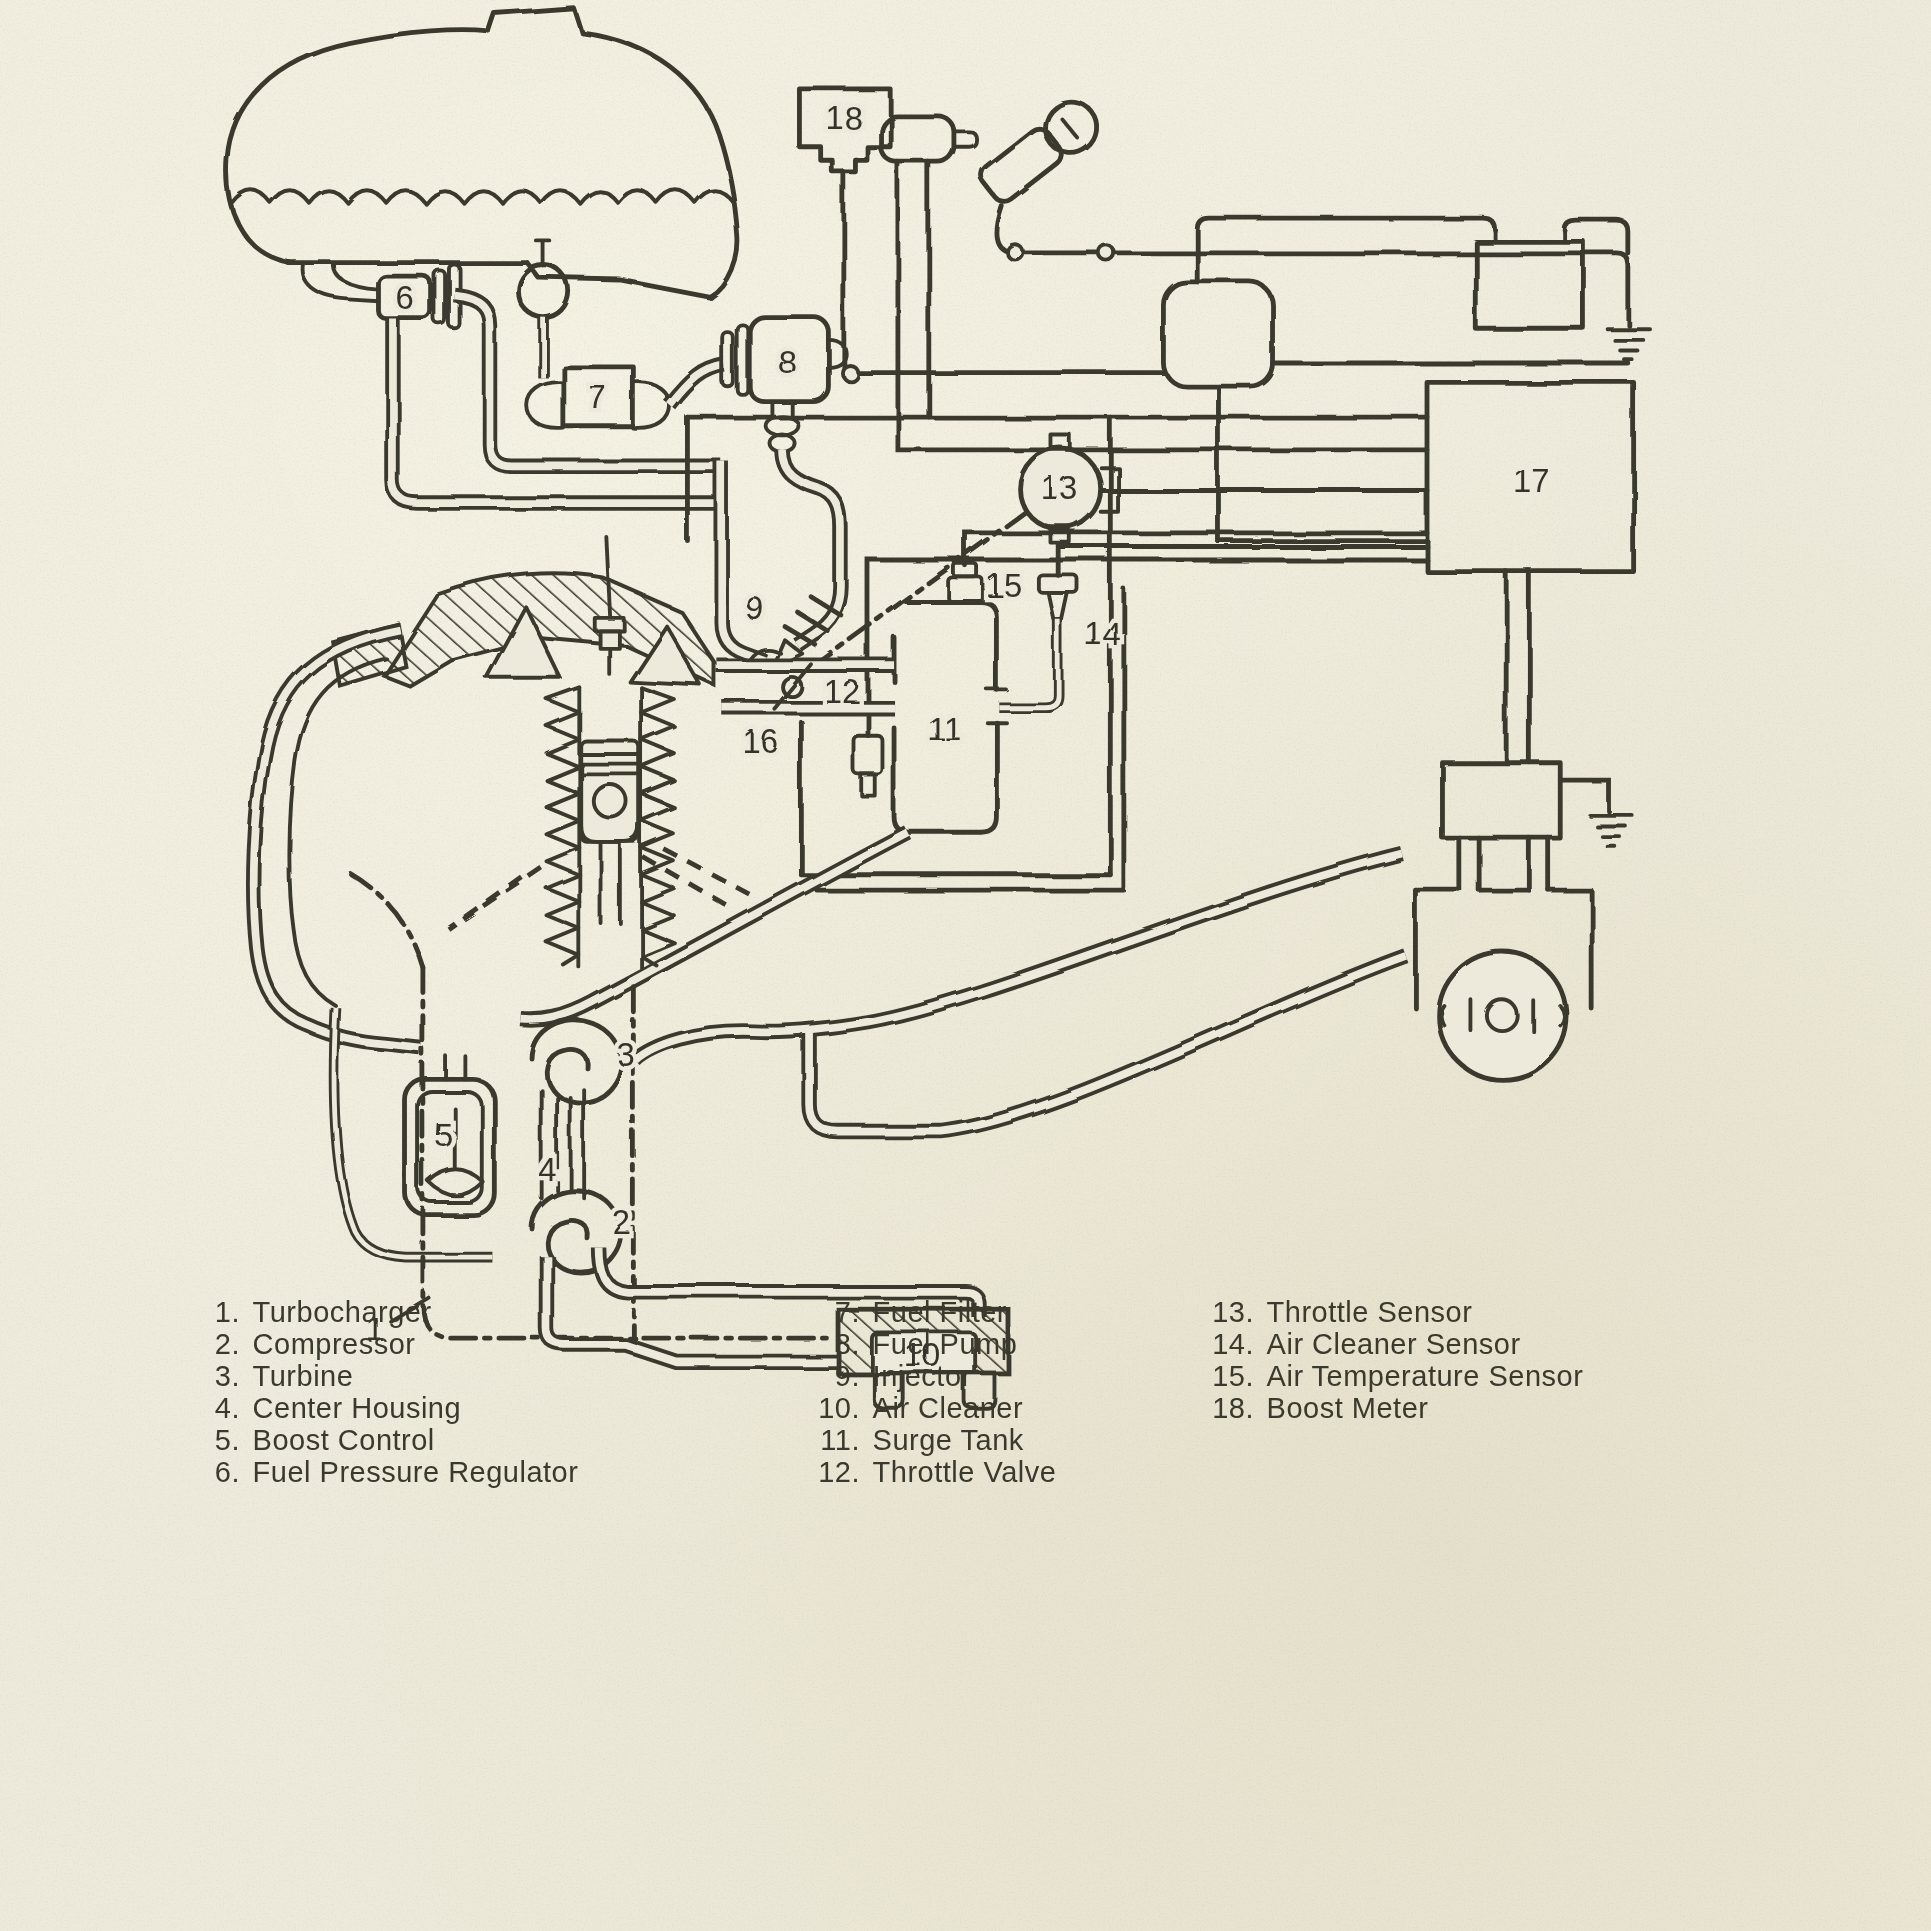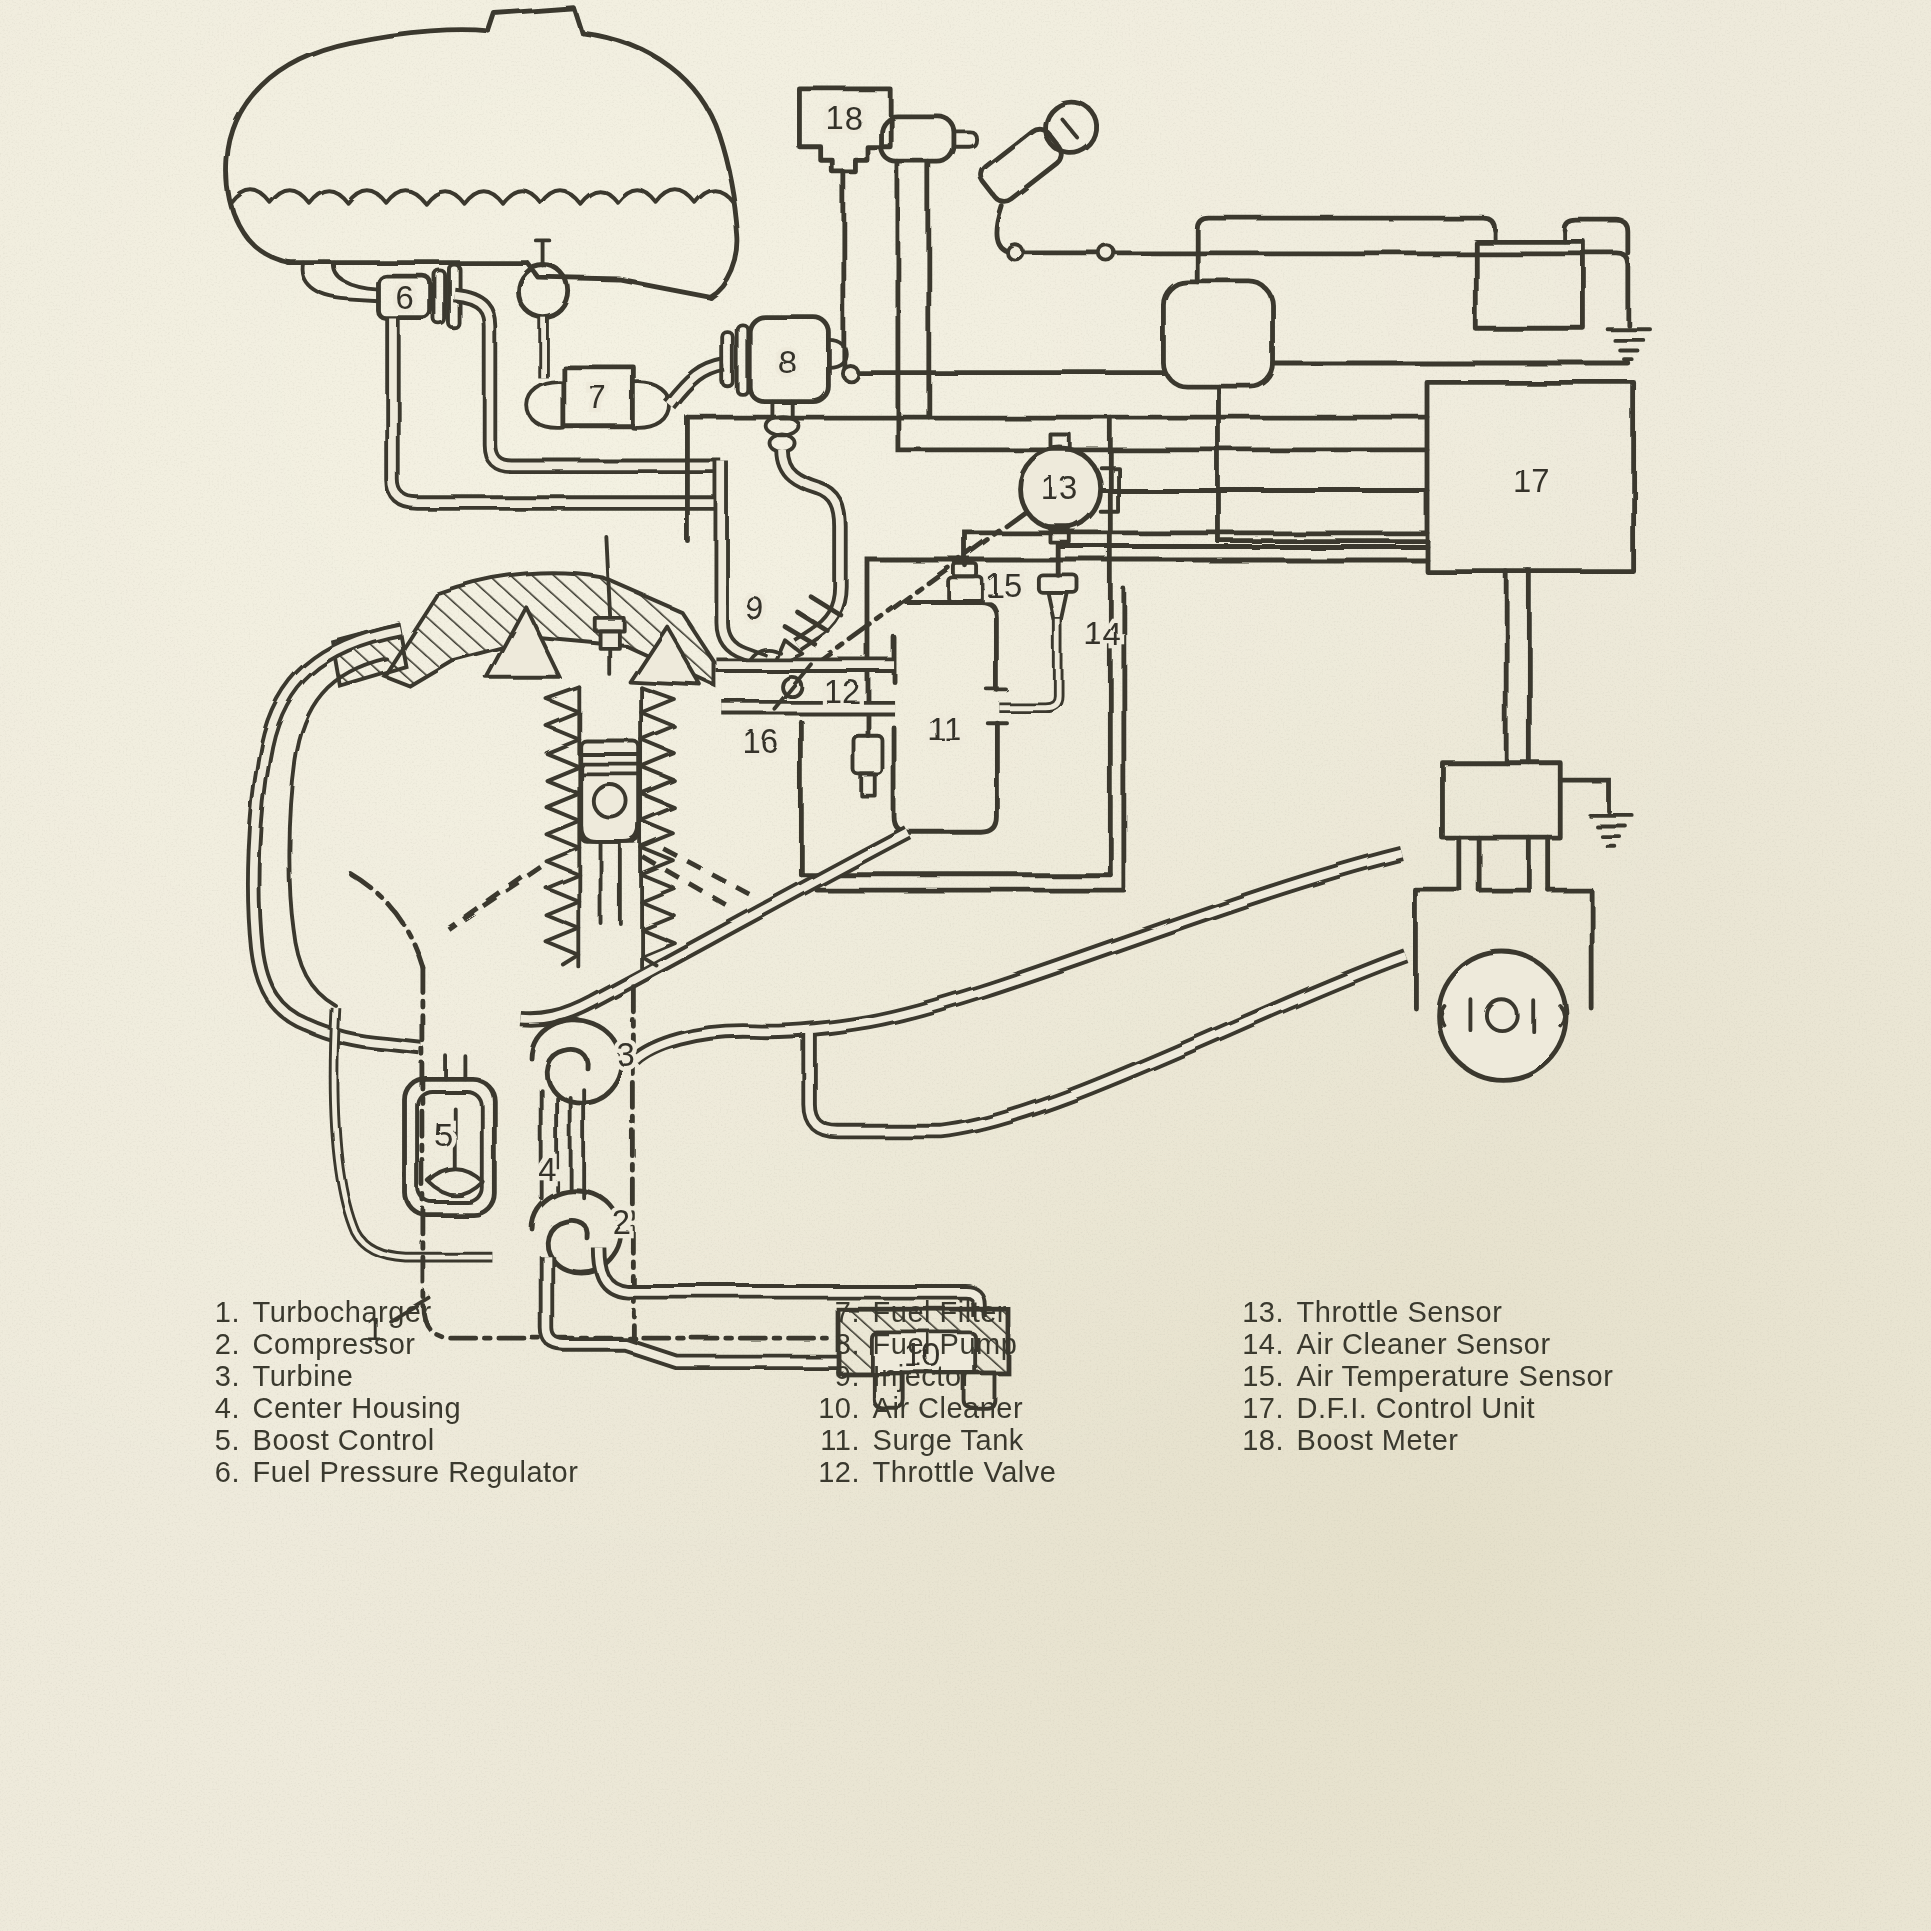--- a/index.html
+++ b/index.html
@@ -25,21 +25,21 @@
   .dash{fill:none;stroke:#3a392f;stroke-width:5;stroke-dasharray:16 12;}
   .paperfill{fill:#eeeadb;}
   .callout{font-family:"Liberation Sans",sans-serif;font-size:34px;fill:#34332a;
            text-anchor:middle;paint-order:stroke;stroke:#eeeadb;stroke-width:9px;}
   
   .legend-col{position:absolute;top:1296px;}
   .lrow{display:flex;height:32px;align-items:baseline;
         font-size:29px;color:#3a392e;letter-spacing:0.5px;}
   .lnum{display:inline-block;width:93px;text-align:right;margin-right:12.6px;}
   .llab{white-space:nowrap;}
-  #lc1{left:147px;} #lc2{left:767px;} #lc3{left:1191px;}
+  #lc1{left:147px;} #lc2{left:767px;} #lc3{left:1161px;}
 </style>
 </head>
 <body>
 
 <div class="page">
 
 <svg width="1931" height="1931" viewBox="0 0 2000 2000">
   <defs>
     <pattern id="hx" width="15" height="15" patternUnits="userSpaceOnUse" patternTransform="rotate(-48)">
       <line x1="0" y1="0" x2="0" y2="15" stroke="#3a392f" stroke-width="3.2"></line>
@@ -396,23 +396,19 @@
       </div>
   <div class="lrow">
         <span class="lnum">14.</span>
         <span class="llab">Air Cleaner Sensor</span>
       </div>
   <div class="lrow">
         <span class="lnum">15.</span>
         <span class="llab">Air Temperature Sensor</span>
       </div>
   <div class="lrow">
-        <span class="lnum">17.</span>
-        <span class="llab">D.F.I. Control Unit</span>
-      </div>
-  <div class="lrow">
         <span class="lnum">18.</span>
         <span class="llab">Boost Meter</span>
       </div>
 </div>
 
 </div>
 
 
 </body></html>

